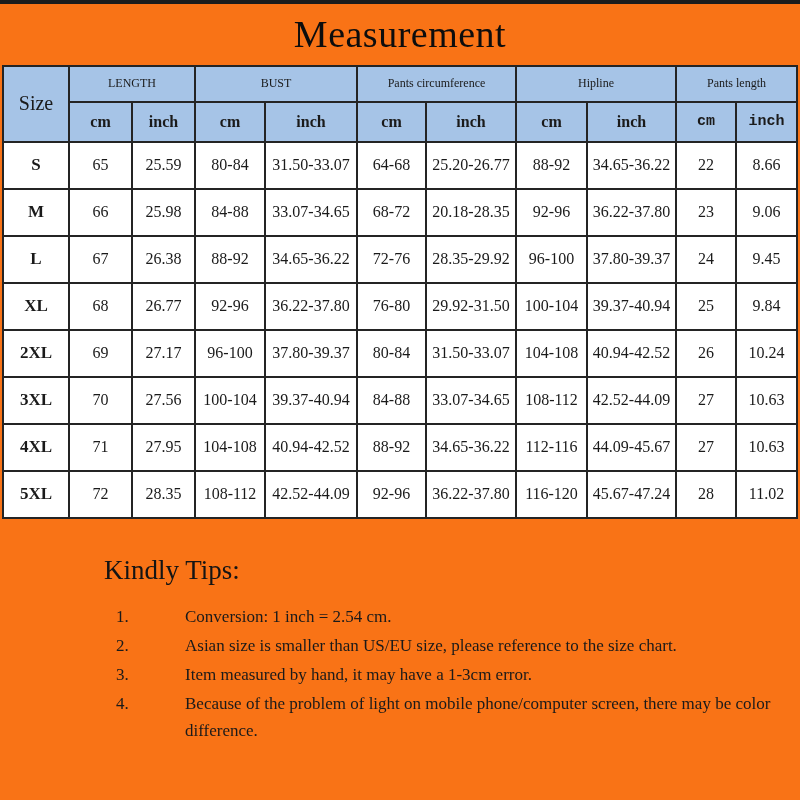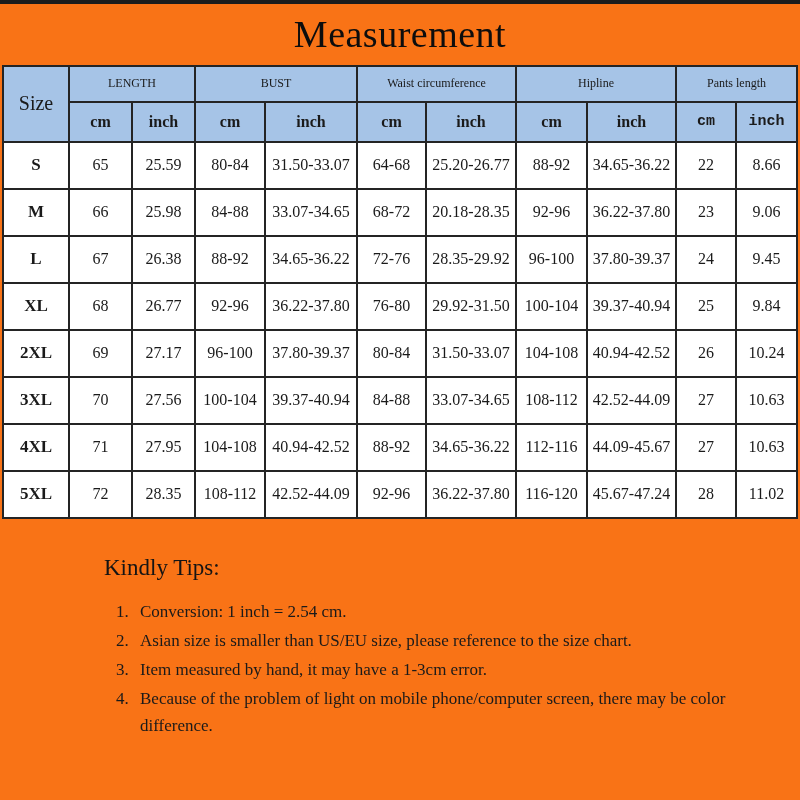--- a/index.html
+++ b/index.html
@@ -45,34 +45,34 @@
     font-weight:600;
     font-size:15px;
   }
   th.corner { font-size:20px; font-weight:normal; }
   tbody tr { height:47px; background:#ffffff; }
   tbody th { font-size:17px; font-weight:bold; background:#ffffff; }
   tbody td { font-size:16px; white-space:nowrap; background:#ffffff; }
 
   .tips { margin:36px 0 0 104px; }
   .tips-heading {
-    font-size:23px;
+    font-size:27px;
     font-weight:400;
     margin:0 0 17px 0;
     color:#141414;
   }
   ol.tips-list { list-style:none; margin:0; padding:0 0 0 12px; }
   ol.tips-list li {
     display:flex;
     font-size:17px;
     line-height:27px;
     margin-bottom:2px;
   }
   .tip-num { min-width:14px; margin-right:10px; flex-shrink:0; }
-  .tip-text { max-width:596px; }
+  .tip-text { max-width:596px;margin-left:45px; }
 </style>
 </head>
 <body>
 
 <div class="page">
 
   <div class="top-line"></div>
 
   <h1 class="title">Measurement</h1>
 
@@ -88,21 +88,21 @@
         <col style="width:71px">
         <col style="width:89px">
       <col style="width:60px">
         <col style="width:61px">
     </colgroup>
     <thead>
       <tr class="group-row">
         <th rowspan="2" class="hdr corner">Size</th>
         <th colspan="2" class="hdr">LENGTH</th>
         <th colspan="2" class="hdr">BUST</th>
-        <th colspan="2" class="hdr">Waist circumference</th>
+        <th colspan="2" class="hdr">Pants circumference</th>
         <th colspan="2" class="hdr">Hipline</th>
         <th colspan="2" class="hdr">Pants length</th>
       </tr>
       <tr class="sub-row">
         <th class="hdr">cm</th>
         <th class="hdr">inch</th>
         <th class="hdr">cm</th>
         <th class="hdr">inch</th>
         <th class="hdr">cm</th>
         <th class="hdr">inch</th>

